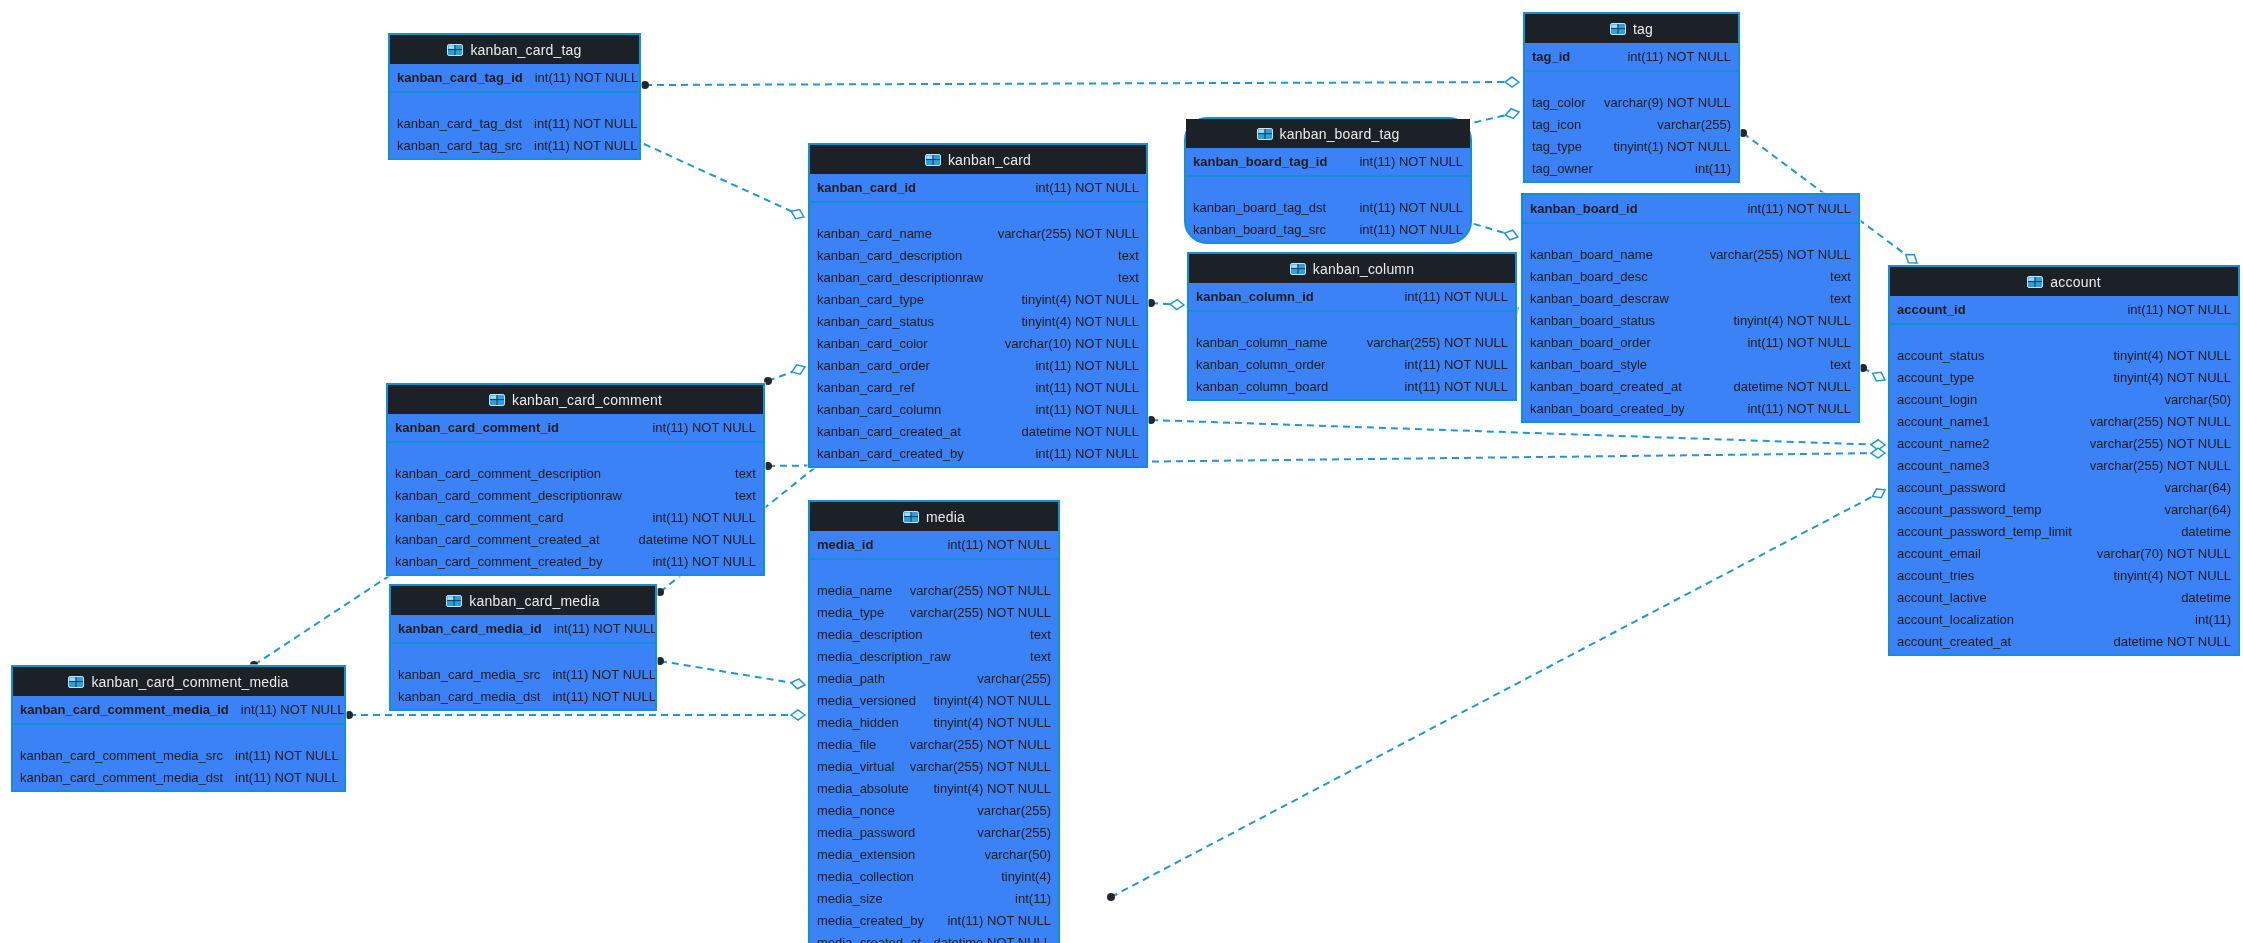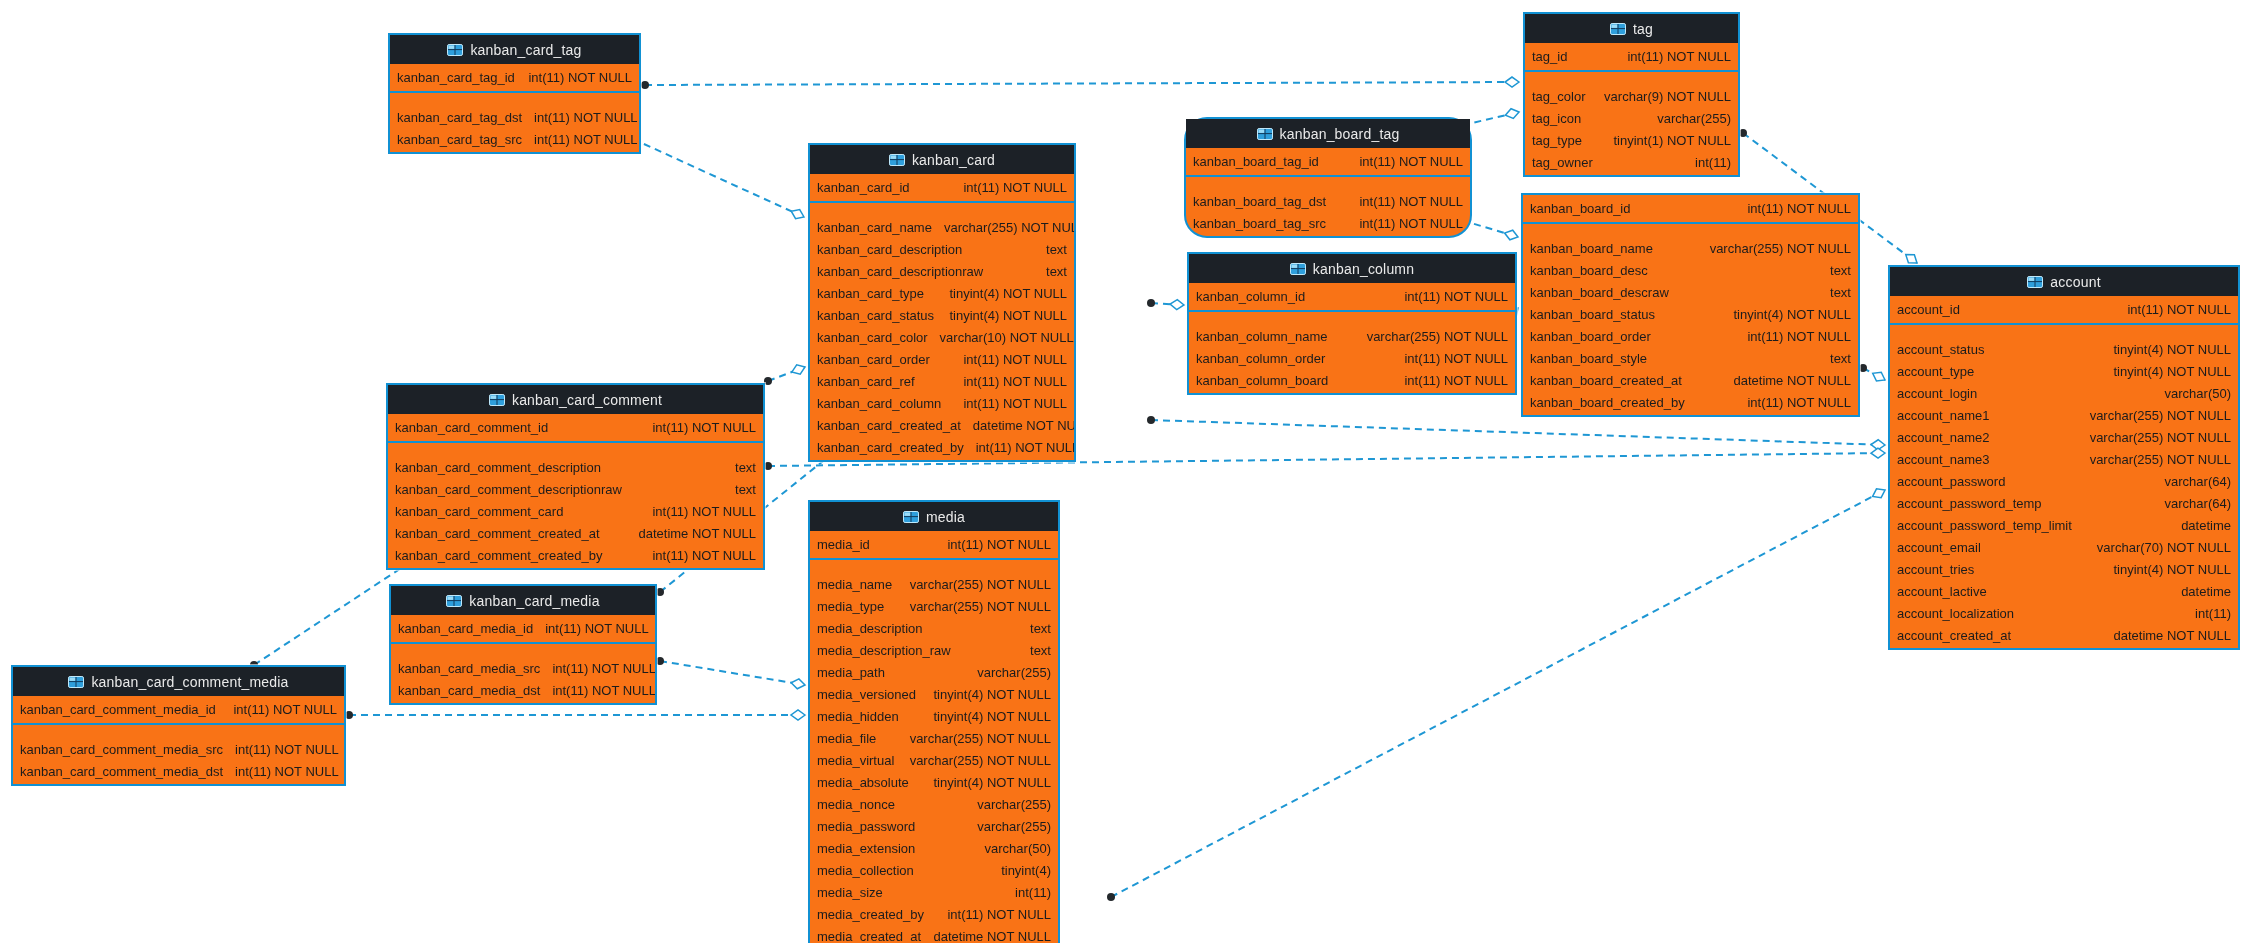--- a/index.html
+++ b/index.html
@@ -1,26 +1,26 @@
 <!DOCTYPE html>
 <html><head>
 <meta charset="utf-8">
 <style>
   html,body{margin:0;padding:0;background:#ffffff;}
   body{font-family:"Liberation Sans","DejaVu Sans",sans-serif;}
   #canvas{position:relative;width:2243px;height:943px;background:#ffffff;overflow:hidden;}
   #relations{position:absolute;left:0;top:0;width:2243px;height:943px;}
-  .tbl{position:absolute;border:2px solid #1191d3;background:#f97316;box-sizing:border-box;box-shadow:0 0 0 1px rgba(255,255,255,.6);}
+  .tbl{position:absolute;border:2px solid #1191d3;background:#3b82f6;box-sizing:border-box;box-shadow:0 0 0 1px rgba(255,255,255,.6);}
   .tbl-header{background:#1c2127;color:#eaeaea;height:29px;display:flex;align-items:center;justify-content:center;gap:7px;font-size:14px;letter-spacing:.2px;}
   .tbl-icon{display:inline-flex;align-items:center;}
   .row{display:flex;justify-content:space-between;align-items:center;height:22px;padding:0 7px;font-size:13px;color:#1c1c1c;white-space:nowrap;overflow:hidden;}
   .pk-row{height:27px;border-bottom:2px solid #1191d3;}
-  .pk-row .col-name{font-weight:normal;}
+  .pk-row .col-name{font-weight:bold;}
   .col-type{margin-left:12px;}
-  .tbl-rows{padding:13px 0 2px 0;}
+  .tbl-rows{padding:19px 0 2px 0;}
 </style>
 </head>
 <body>
 
 <div id="canvas">
   <svg id="relations" xmlns="http://www.w3.org/2000/svg">
       <line x1="645" y1="85" x2="1519" y2="82" stroke="#1e97d4" stroke-width="2" stroke-dasharray="7 5"></line>
       <circle cx="645" cy="85" r="4" fill="#24282c"></circle>
       <path d="M0 0 L-7 -5 L-14 0 L-7 5 Z" transform="translate(1519,82) rotate(-0.1966666630253686)" fill="#ffffff" stroke="#1e97d4" stroke-width="1.5"></path>
       <line x1="633" y1="139" x2="804" y2="217" stroke="#1e97d4" stroke-width="2" stroke-dasharray="7 5"></line>
@@ -151,21 +151,21 @@
         <div class="row">
           <span class="col-name">kanban_board_tag_dst</span>
           <span class="col-type">int(11) NOT NULL</span>
         </div>
         <div class="row">
           <span class="col-name">kanban_board_tag_src</span>
           <span class="col-type">int(11) NOT NULL</span>
         </div>
       </div>
   </div>
-    <div class="tbl" style="left: 808px; top: 143px; width: 268px;">
+    <div class="tbl" style="left: 808px; top: 143px; width: 340px;">
     <div class="tbl-header">
       <span class="tbl-icon">
         <svg width="16" height="12" viewBox="0 0 16 12">
           <rect x="0.5" y="0.5" width="15" height="11" rx="1.6" fill="#2f9fdc" stroke="#bfe8fa" stroke-width="1"></rect>
           <rect x="1.5" y="1.5" width="6" height="3.4" fill="#9bdcf8"></rect>
           <line x1="1" y1="5.6" x2="15" y2="5.6" stroke="#11395a" stroke-width="1"></line>
           <line x1="8" y1="1" x2="8" y2="11" stroke="#11395a" stroke-width="1"></line>
         </svg>
       </span>
       <span class="tbl-title">kanban_card</span>

